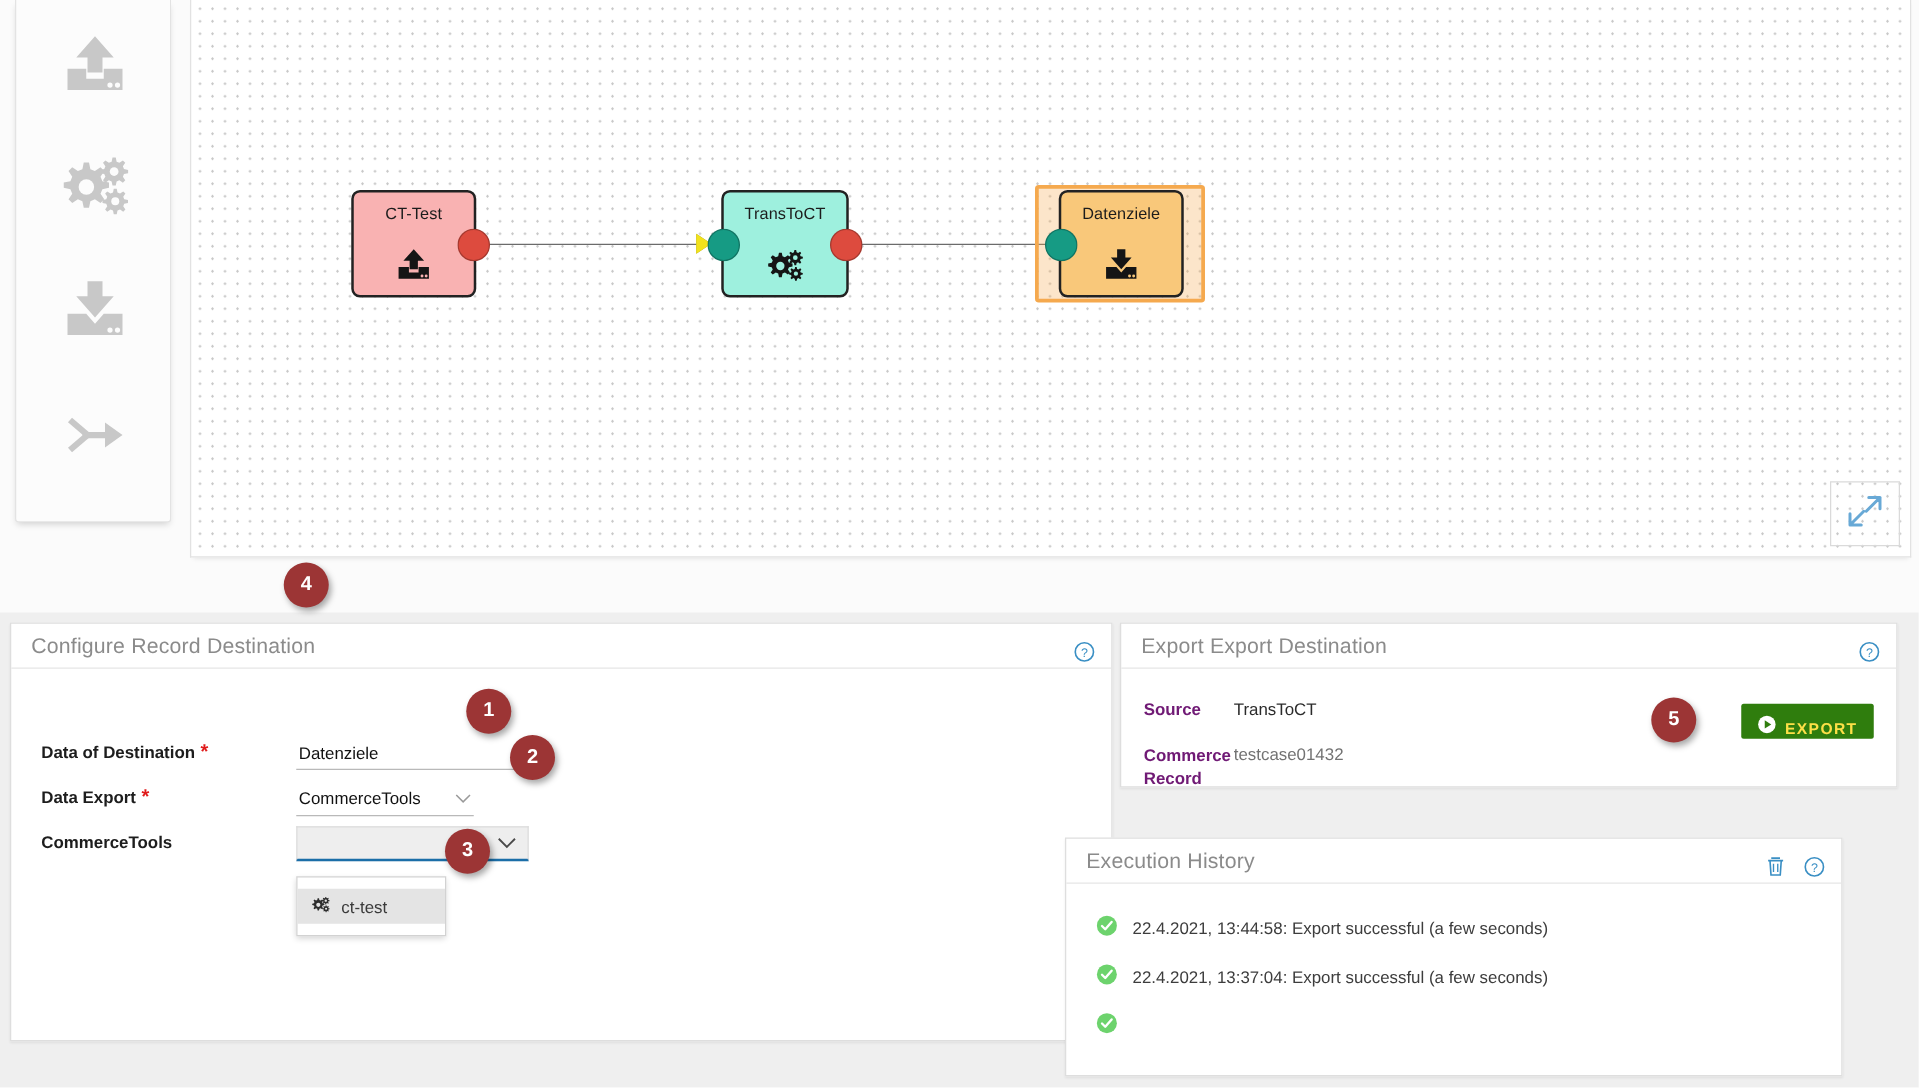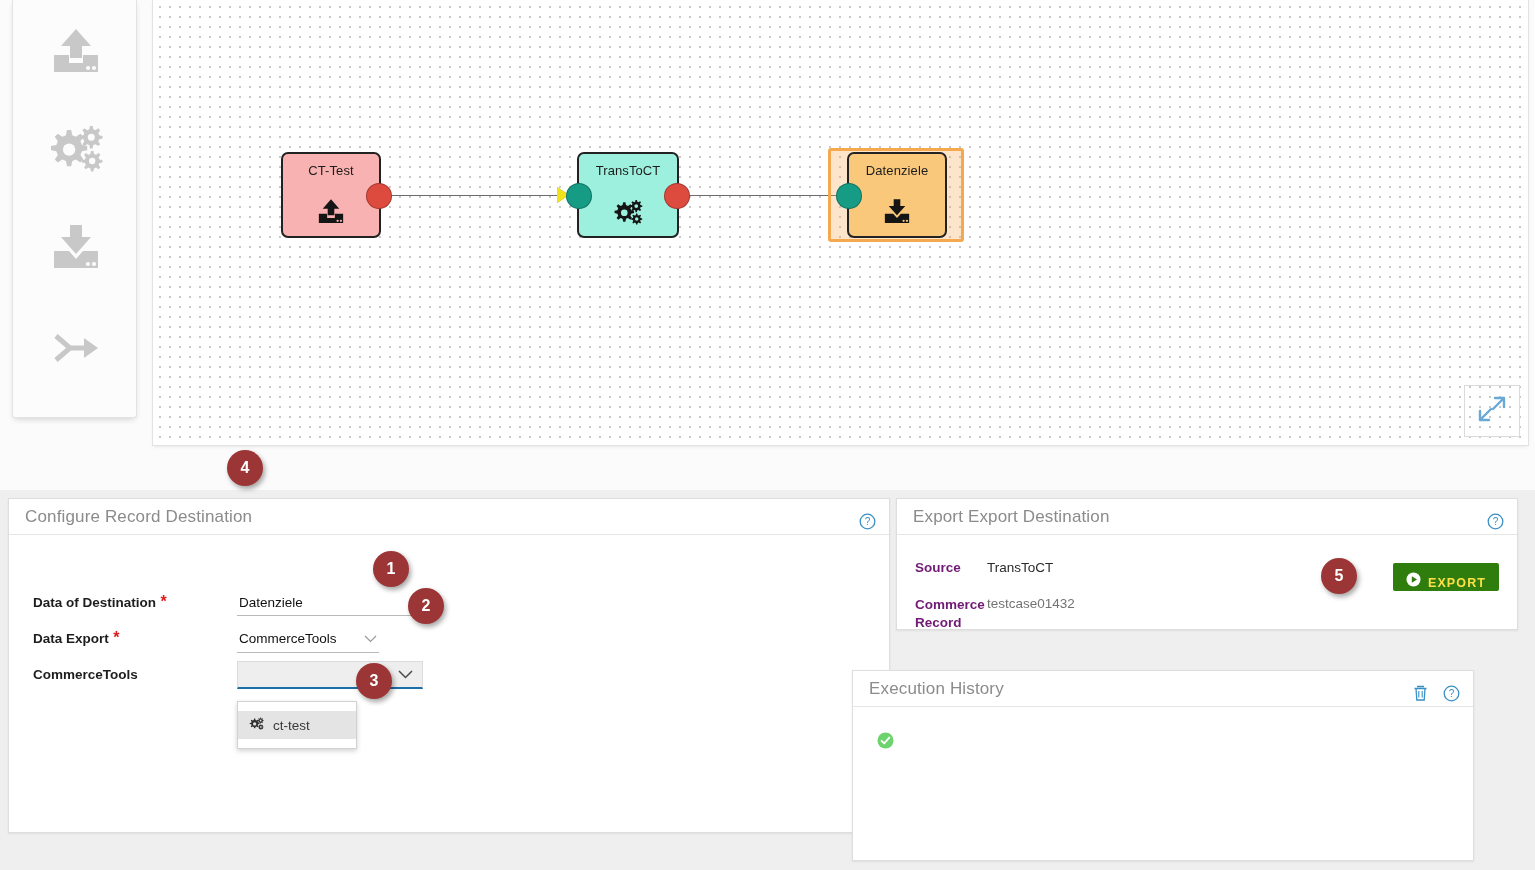--- a/index.html
+++ b/index.html
@@ -405,20 +405,38 @@
       </div>
 
       <div class="hist-list">
         <div class="hist-row">
           <span>
             <svg width="17" height="17" viewBox="0 0 17 17">
               <circle cx="8.5" cy="8.5" r="8" fill="#6dd36d"></circle>
               <path d="M4.6 8.8 L7.2 11.4 L12.3 5.6" stroke="#ffffff" stroke-width="1.9" fill="none" stroke-linecap="round" stroke-linejoin="round"></path>
             </svg>
           </span>
+          <span class="hist-text">22.4.2021, 13:44:58: Export successful (a few seconds)</span>
+        </div>
+        <div class="hist-row">
+          <span>
+            <svg width="17" height="17" viewBox="0 0 17 17">
+              <circle cx="8.5" cy="8.5" r="8" fill="#6dd36d"></circle>
+              <path d="M4.6 8.8 L7.2 11.4 L12.3 5.6" stroke="#ffffff" stroke-width="1.9" fill="none" stroke-linecap="round" stroke-linejoin="round"></path>
+            </svg>
+          </span>
+          <span class="hist-text">22.4.2021, 13:37:04: Export successful (a few seconds)</span>
+        </div>
+        <div class="hist-row">
+          <span>
+            <svg width="17" height="17" viewBox="0 0 17 17">
+              <circle cx="8.5" cy="8.5" r="8" fill="#6dd36d"></circle>
+              <path d="M4.6 8.8 L7.2 11.4 L12.3 5.6" stroke="#ffffff" stroke-width="1.9" fill="none" stroke-linecap="round" stroke-linejoin="round"></path>
+            </svg>
+          </span>
           <span class="hist-text"></span>
         </div>
       </div>
     </div>
   </div>
 
   <div class="badge" style="left:373px; top:551px;">1</div>
   <div class="badge" style="left:408px; top:588px;">2</div>
   <div class="badge" style="left:356px; top:663px;">3</div>
   <div class="badge" style="left:227px; top:450px;">4</div>

